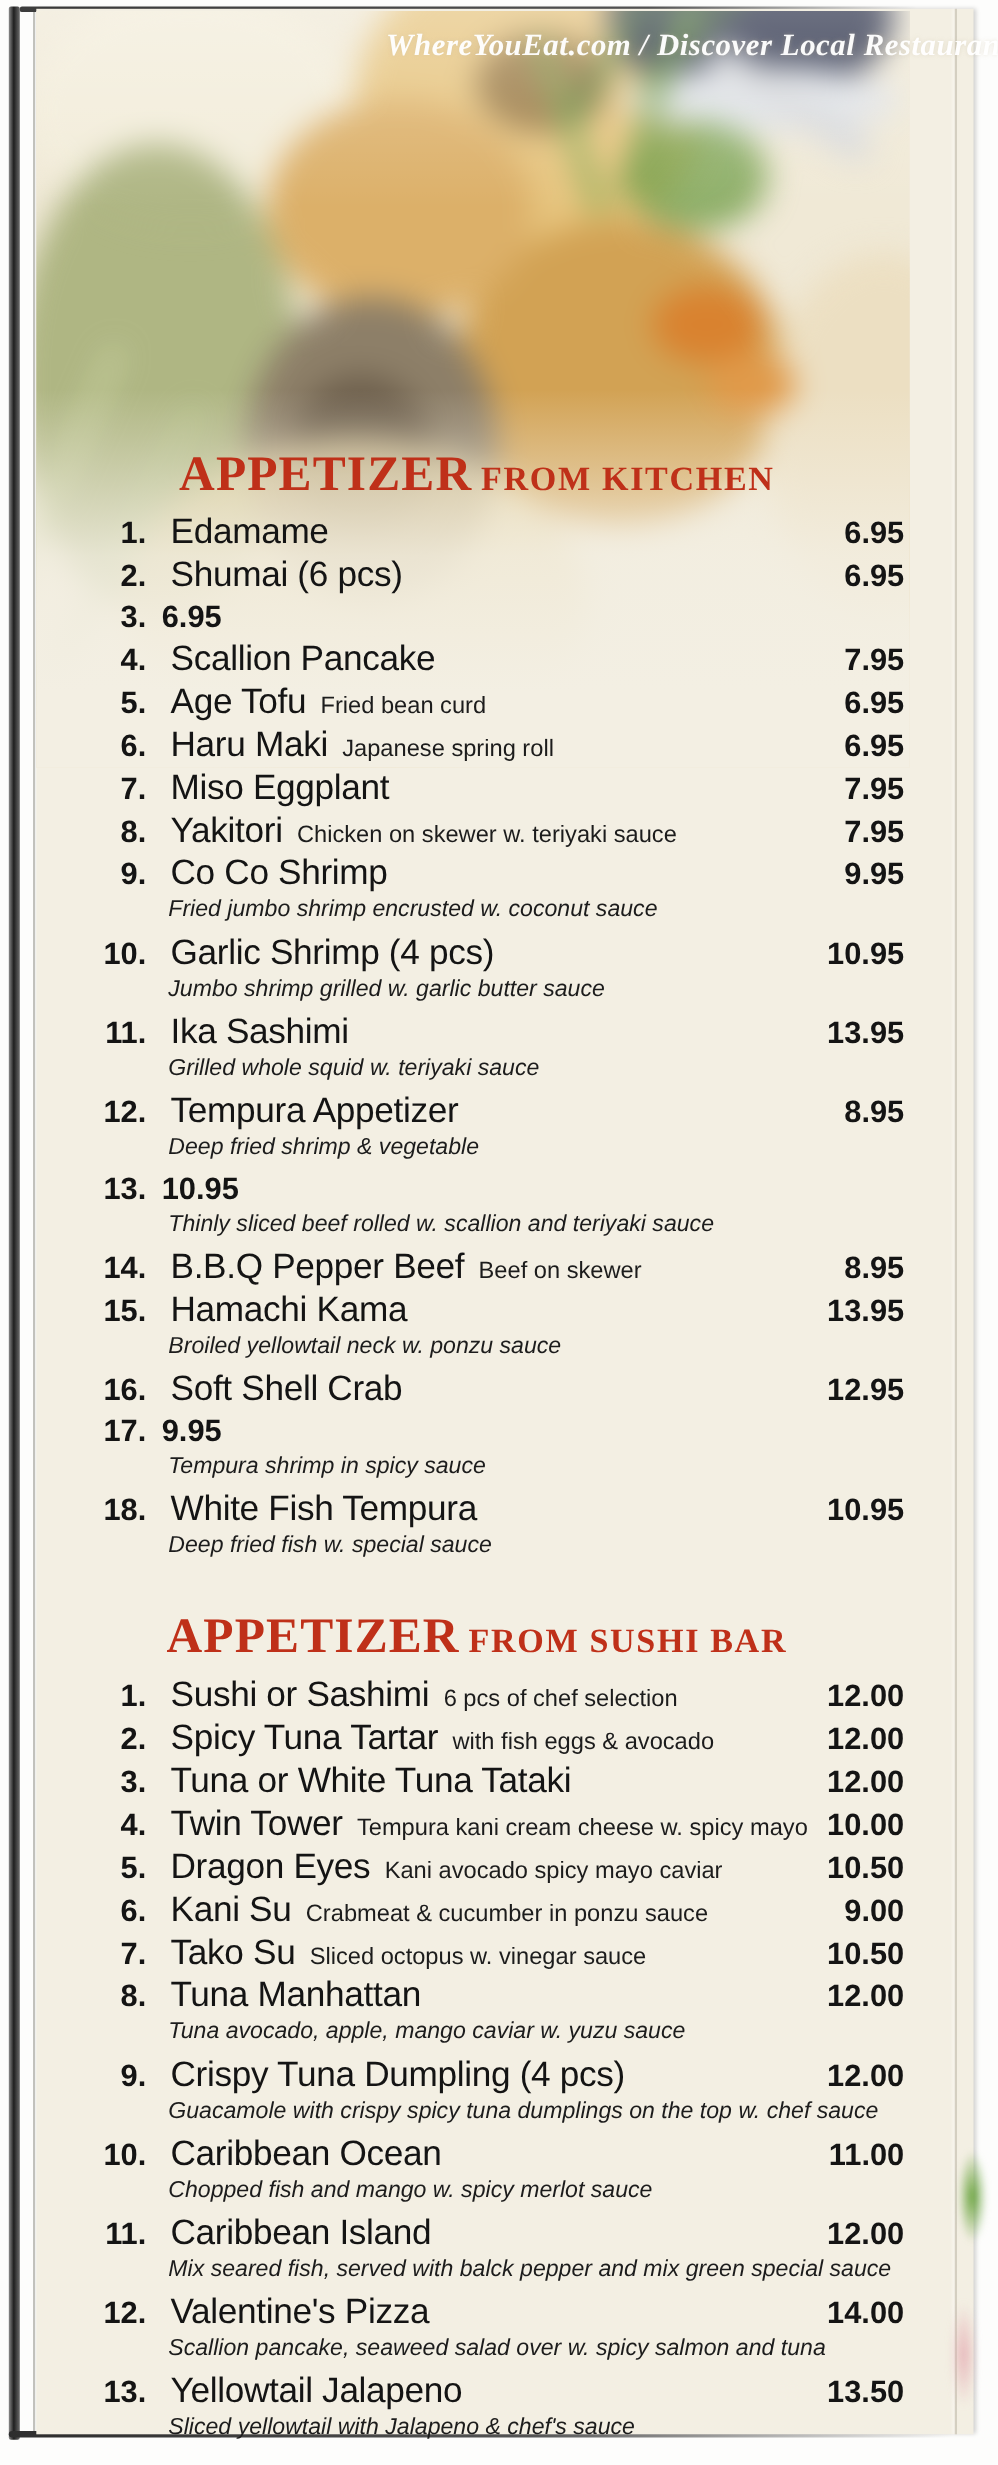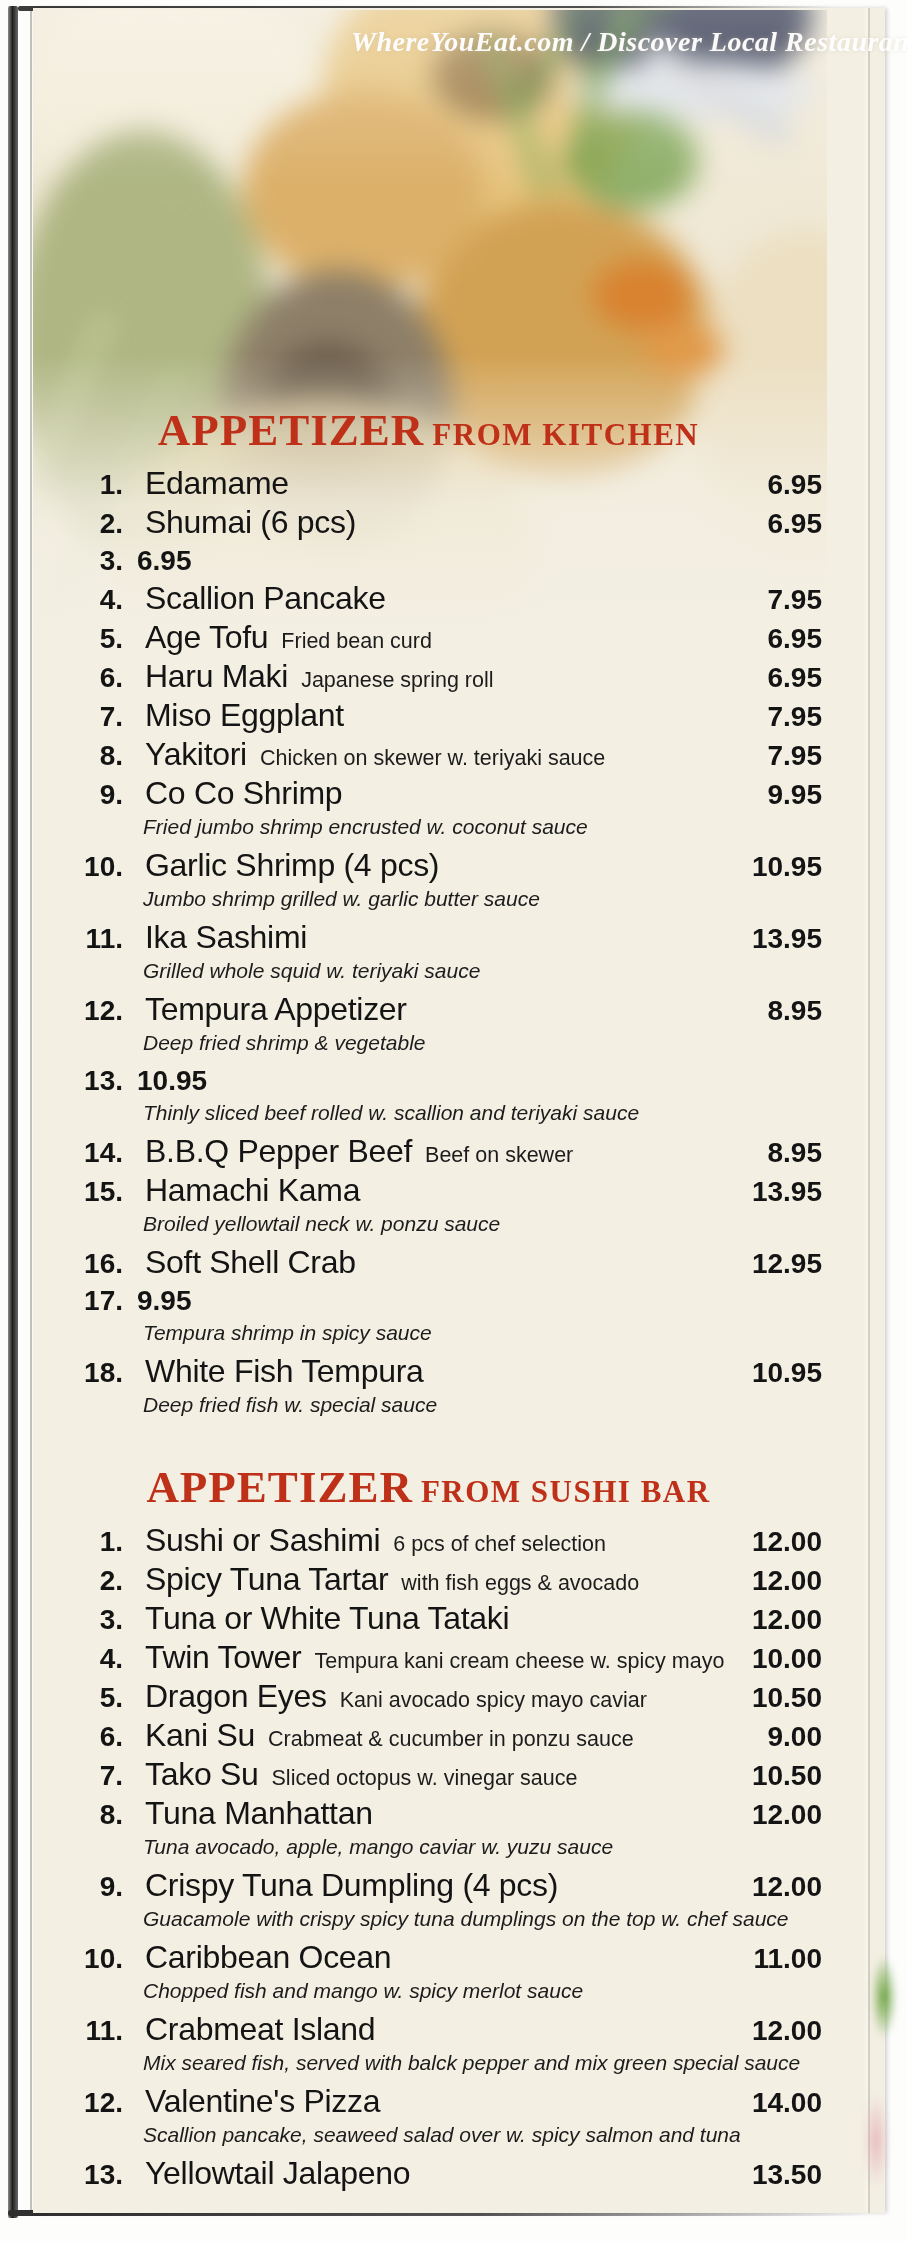--- a/index.html
+++ b/index.html
@@ -57,21 +57,21 @@
 
   .watermark {
     position:absolute; left:318px; top:18px; z-index:5; white-space:nowrap;
     font-family:"Liberation Serif", serif; font-style:italic; font-weight:700;
     font-size:28px; color:rgba(255,255,255,0.96); letter-spacing:.5px;
     text-shadow:0 0 4px rgba(200,190,160,0.35);
   }
 
   
   .content { position:absolute; left:0; top:0; width:852px; z-index:3;
-    box-sizing:border-box; padding:396px 63px 0 2px; color:#141414; }
+    box-sizing:border-box; padding:396px 63px 0 12px; color:#141414; }
   .section-title { margin:0 0 12px 0; text-align:center; font-family:"Liberation Serif", serif;
     white-space:nowrap; }
   .t-main { font-size:45px; font-weight:700; letter-spacing:1px; }
   .t-sub  { font-size:31px; font-weight:700; letter-spacing:1.5px; margin-left:8px; }
   .menu-section + .menu-section { margin-top:44px; }
   .row { display:flex; align-items:baseline; margin-bottom:7px; white-space:nowrap; }
   .num { flex:none; width:88px; text-align:right; font-weight:700; font-size:28px; line-height:30px; }
   .main { flex:1; margin-left:22px; overflow:visible; }
   .nm { font-weight:400; font-size:32px; line-height:30px; letter-spacing:-0.3px; }
   .note { font-size:21.5px; margin-left:13px; color:#1c1c1c;margin-top:36px; }
@@ -275,35 +275,36 @@
           </div>
           <div class="desc">Guacamole with crispy spicy tuna dumplings on the top w. chef sauce</div>
           <div class="row">
             <span class="num">10.</span>
             <span class="main"><span class="nm">Caribbean Ocean</span></span>
             <span class="price">11.00</span>
           </div>
           <div class="desc">Chopped fish and mango w. spicy merlot sauce</div>
           <div class="row">
             <span class="num">11.</span>
-            <span class="main"><span class="nm">Crabmeat Island</span></span>
+            <span class="main"><span class="nm">Caribbean Island</span></span>
             <span class="price">12.00</span>
           </div>
           <div class="desc">Mix seared fish, served with balck pepper and mix green special sauce</div>
           <div class="row">
             <span class="num">12.</span>
             <span class="main"><span class="nm">Valentine's Pizza</span></span>
             <span class="price">14.00</span>
           </div>
           <div class="desc">Scallion pancake, seaweed salad over w. spicy salmon and tuna</div>
           <div class="row">
             <span class="num">13.</span>
             <span class="main"><span class="nm">Yellowtail Jalapeno</span></span>
             <span class="price">13.50</span>
           </div>
+          <div class="desc">Sliced yellowtail with Jalapeno &amp; chef's sauce</div>
         </section>
       </div>
 
     <div class="crease"></div>
     <div class="blob-green"></div>
     <div class="blob-pink"></div>
   </div>
 </div>
 
 </body></html>

